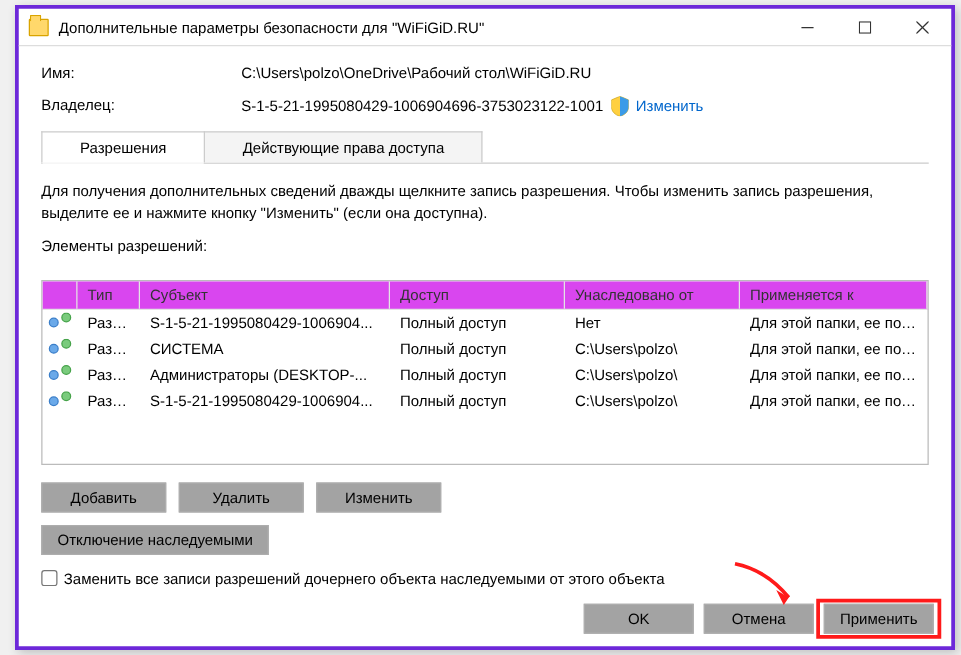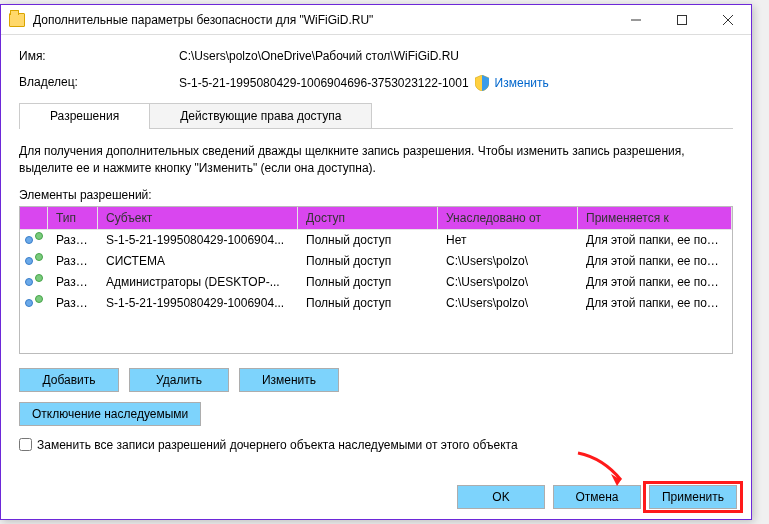--- a/index.html
+++ b/index.html
@@ -1,53 +1,53 @@
 <!DOCTYPE html>
 <html><head>
 <meta charset="utf-8">
 <style>
 * { box-sizing: border-box; margin: 0; padding: 0; font-family: "Segoe UI", Tahoma, sans-serif; font-size: 12px; }
 body { background: #f0f0f0; width: 769px; height: 524px; overflow: hidden; }
-.window { position: absolute; left: 0; top: 4px; width: 752px; height: 516px; background: #fff; border: 1px solid #6d28d9; box-shadow: 2px 2px 8px rgba(0,0,0,0.2); }
+.window { position: absolute; left: 12px; top: 4px; width: 752px; height: 516px; background: #fff; border: 3px solid #6d28d9; box-shadow: 2px 2px 8px rgba(0,0,0,0.2); }
 .titlebar { height: 30px; display: flex; align-items: center; border-bottom: 1px solid #ddd; }
 .titlebar .folder-icon { width: 16px; height: 14px; margin-left: 8px; background: #ffd86b; border: 1px solid #d9a400; border-radius: 1px; position: relative; }
 .titlebar .folder-icon:before { content: ""; position: absolute; top: -4px; left: 0; width: 7px; height: 4px; background: #ffd86b; border: 1px solid #d9a400; border-bottom: none; border-radius: 1px 1px 0 0; }
 .titlebar .title { flex: 1; padding-left: 8px; color: #000; }
 .titlebar .tb-btn { width: 46px; height: 30px; display: flex; align-items: center; justify-content: center; color: #333; cursor: pointer; }
 .titlebar .tb-btn svg { width: 10px; height: 10px; }
 .content { padding: 14px 18px 10px 18px; }
 .row { display: flex; margin-bottom: 12px; }
 .row .label { width: 160px; }
 .row .value { flex: 1; display: flex; align-items: center; gap: 6px; }
 .shield { width: 14px; height: 16px; display: inline-block; }
 .link { color: #0066cc; cursor: pointer; }
 .tabs { display: flex; border-bottom: 1px solid #ccc; margin-top: 4px; }
 .tab { padding: 5px 30px; border: 1px solid #ccc; border-bottom: none; margin-right: -1px; background: #fff; cursor: pointer; position: relative; }
 .tab.active { background: #fff; z-index: 1; }
 .tab.active:after { content: ""; position: absolute; left: 0; right: 0; bottom: -1px; height: 1px; background: #fff; }
 .tab:not(.active) { background: #f4f4f4; }
 .desc { margin: 14px 0 10px 0; line-height: 1.45; }
-.list-label { margin-bottom: 4px; }
+.list-label { margin-bottom: 20px; }
 .grid { border: 1px solid #bbb; height: 148px; overflow: hidden; }
 .grid-header { display: flex; background: #d946ef; border-bottom: 1px solid #e4e4e4; }
 .grid-header .col { padding: 4px 8px; border-right: 1px solid #e4e4e4; color: #333; }
 .grid-body .grow { display: flex; align-items: center; height: 21px; }
 .grid-body .grow .col { padding: 0 8px; white-space: nowrap; overflow: hidden; text-overflow: ellipsis; }
 .col.c-icon { width: 28px; padding: 0 4px !important; display: flex; align-items: center; justify-content: center; }
 .col.c-type { width: 50px; }
 .col.c-subj { width: 200px; }
 .col.c-acc { width: 140px; }
 .col.c-inh { width: 140px; }
 .col.c-app { flex: 1; }
 .person-icon { width: 18px; height: 16px; position: relative; }
 .person-icon .p1, .person-icon .p2 { position: absolute; width: 8px; height: 8px; border-radius: 50%; background: #6aa9e9; border: 1px solid #3a7ec9; }
 .person-icon .p1 { left: 0; top: 4px; }
 .person-icon .p2 { right: 0; top: 0; background: #7acb7d; border-color: #46a34a; }
 .btns { margin-top: 14px; display: flex; gap: 10px; }
-.btn { min-width: 100px; height: 24px; padding: 0 12px; background: #7dd3fc; border: 1px solid #adadad; cursor: pointer; display: inline-flex; align-items: center; justify-content: center; }
+.btn { min-width: 100px; height: 24px; padding: 0 12px; background: #a3a3a3; border: 1px solid #adadad; cursor: pointer; display: inline-flex; align-items: center; justify-content: center; }
 .btn.wide { min-width: 170px; margin-top: 10px; }
 .checkbox-row { display: flex; align-items: center; gap: 5px; margin-top: 12px; }
 .checkbox-row input { width: 13px; height: 13px; }
 .footer { position: absolute; bottom: 10px; right: 14px; display: flex; gap: 8px; }
 .footer .btn { min-width: 88px; }
 .apply-highlight { position: absolute; border: 3px solid #ff1a1a; width: 100px; height: 32px; right: 8px; bottom: 6px; pointer-events: none; }
 .arrow { position: absolute; right: 118px; bottom: 18px; pointer-events: none; }
 .arrow svg { width: 60px; height: 50px; }
 </style>
 </head>

